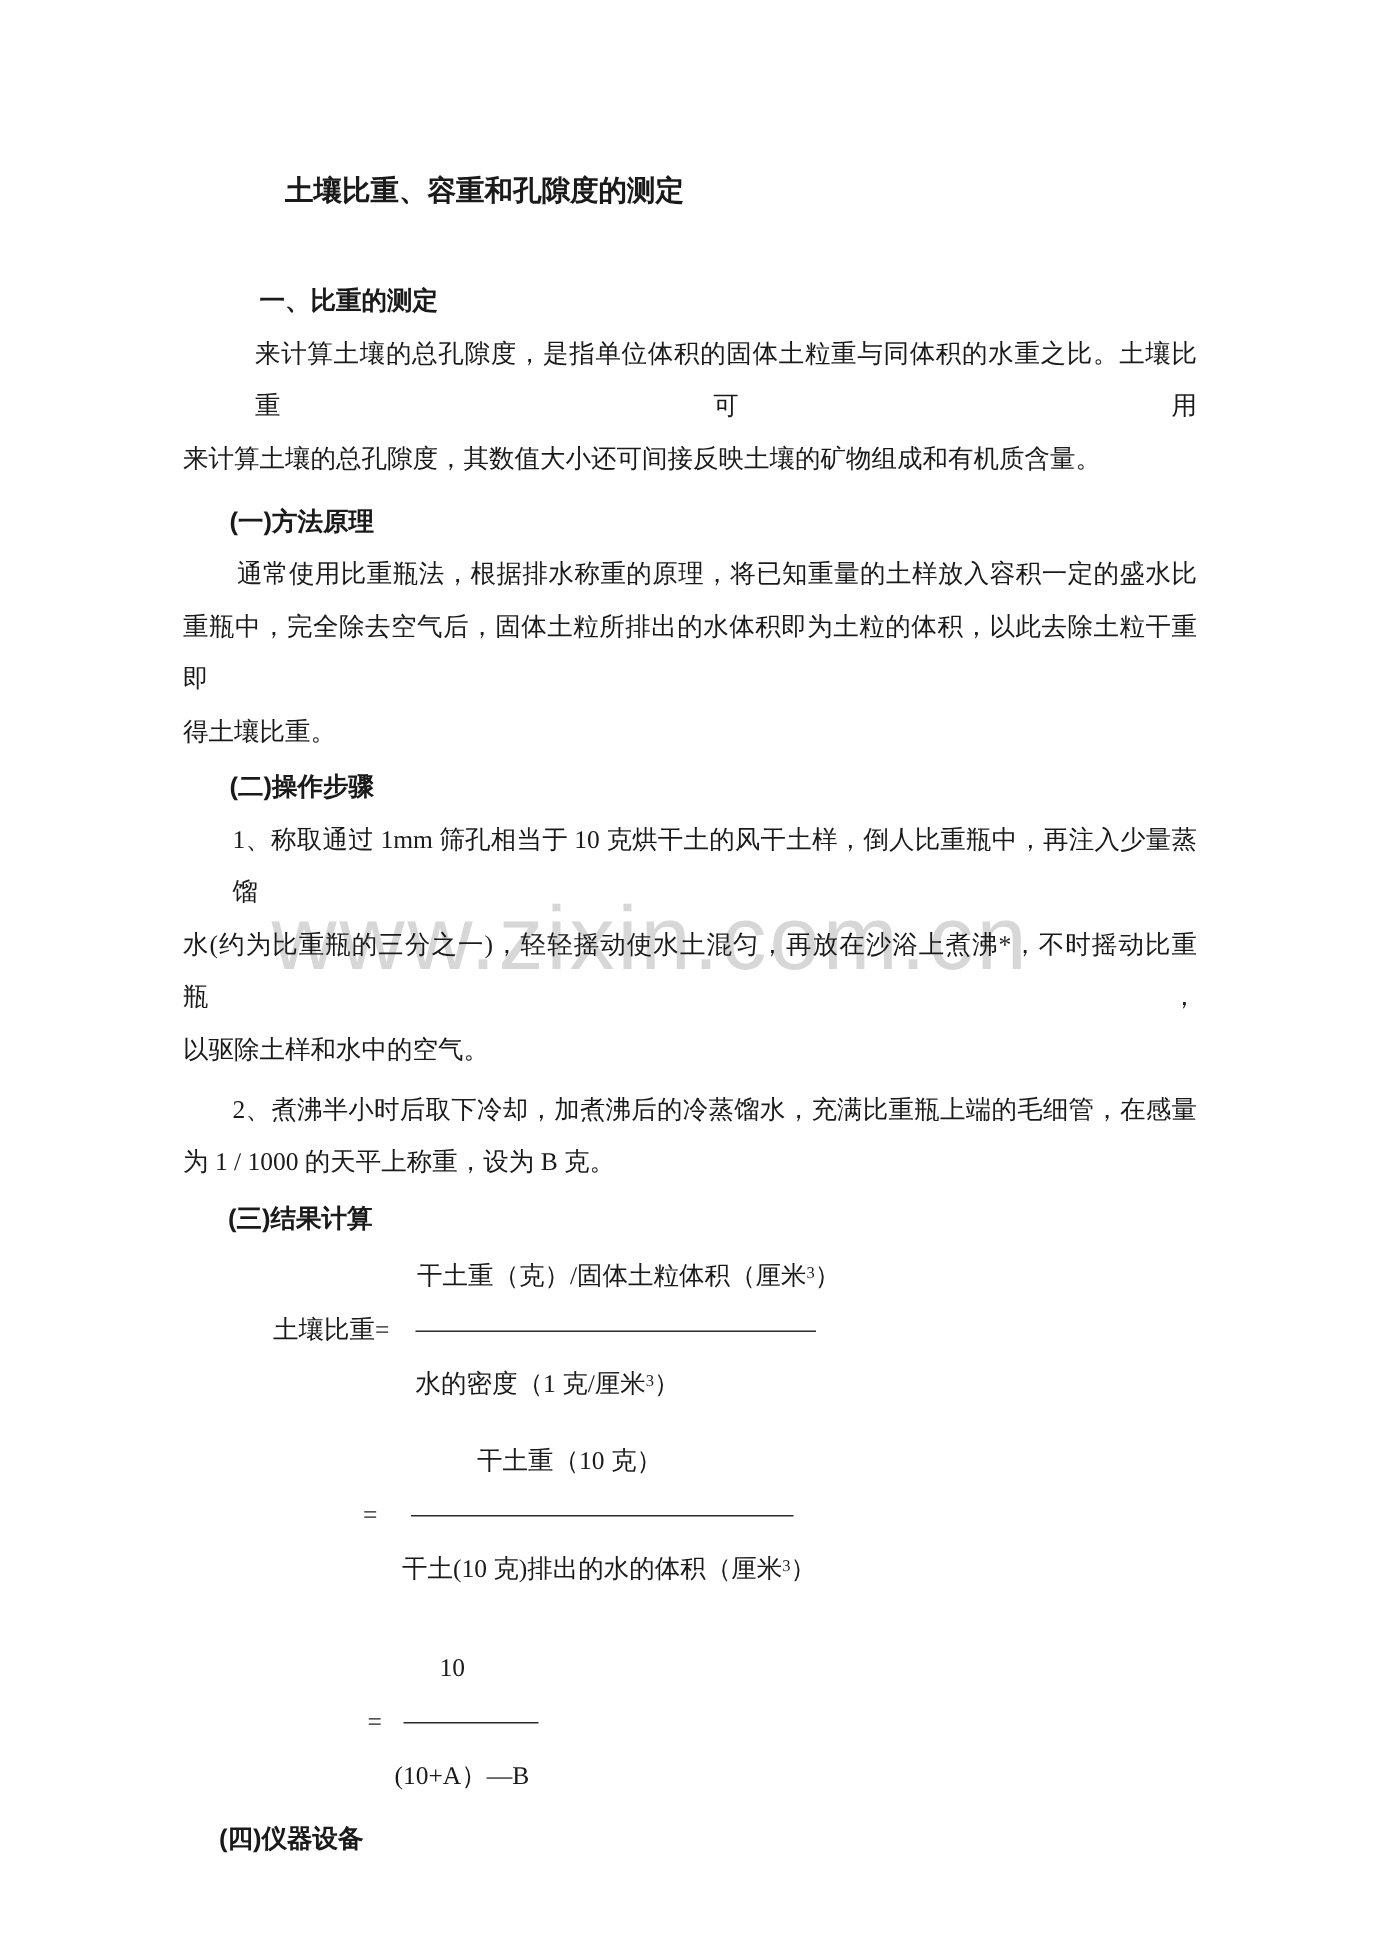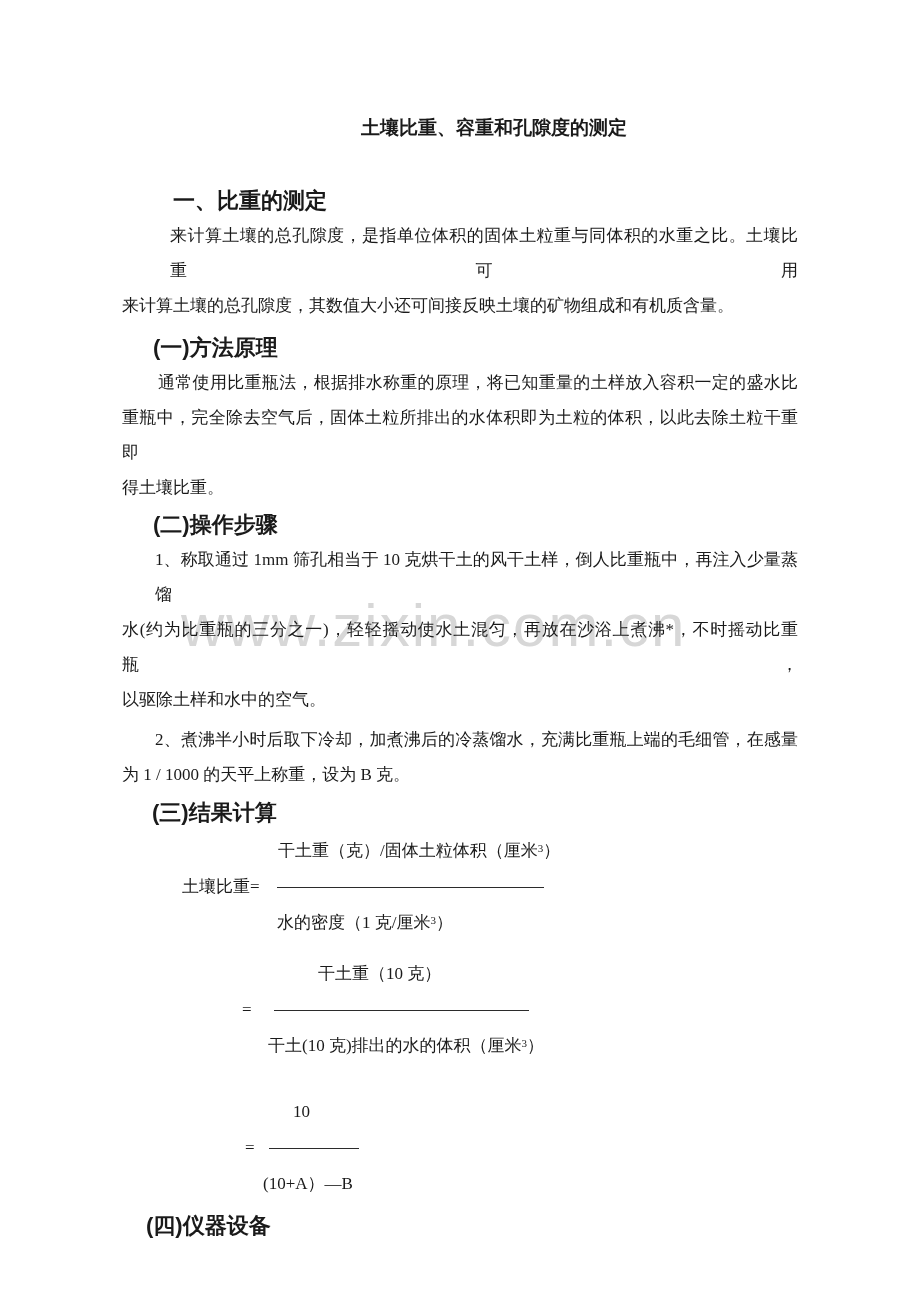--- a/index.html
+++ b/index.html
@@ -11,25 +11,25 @@
   .watermark {
     position:absolute; left:181px; top:591px; z-index:0;
     font-family:"Liberation Sans","DejaVu Sans",sans-serif;
     font-size:60px; letter-spacing:2px; color:#d7d7d7; white-space:nowrap;
     user-select:none;
   }
   .content { position:absolute; left:122px; top:110px; width:676px; z-index:1; font-size:17px; }
   .doc-title {
     font-family:"Liberation Sans","DejaVu Sans",sans-serif;
     font-weight:bold; font-size:19px; line-height:35px;
-    text-align:center; text-indent:68px;
+    text-indent:68px;
   }
   .h {
     font-family:"Liberation Sans","DejaVu Sans",sans-serif;
-    font-weight:bold; font-size:22px; line-height:35px;
+    font-weight:bold; font-size:17px; line-height:35px;
   }
   .para .tline { line-height:35px; text-align:justify; text-align-last:justify; }
   .para .tline.first { padding-left:var(--ind,34px); }
   .para .tline.last { text-align-last:left; }
   .formula .frow { line-height:36px; height:36px; }
   .formula .mid { display:flex; align-items:center;gap:10px; }
   .frac-line { display:inline-block; border-top:1.6px solid #2b2b2b; height:0; }
   sup { font-size:11px; line-height:0; vertical-align:4px; }
 </style>
 </head>

